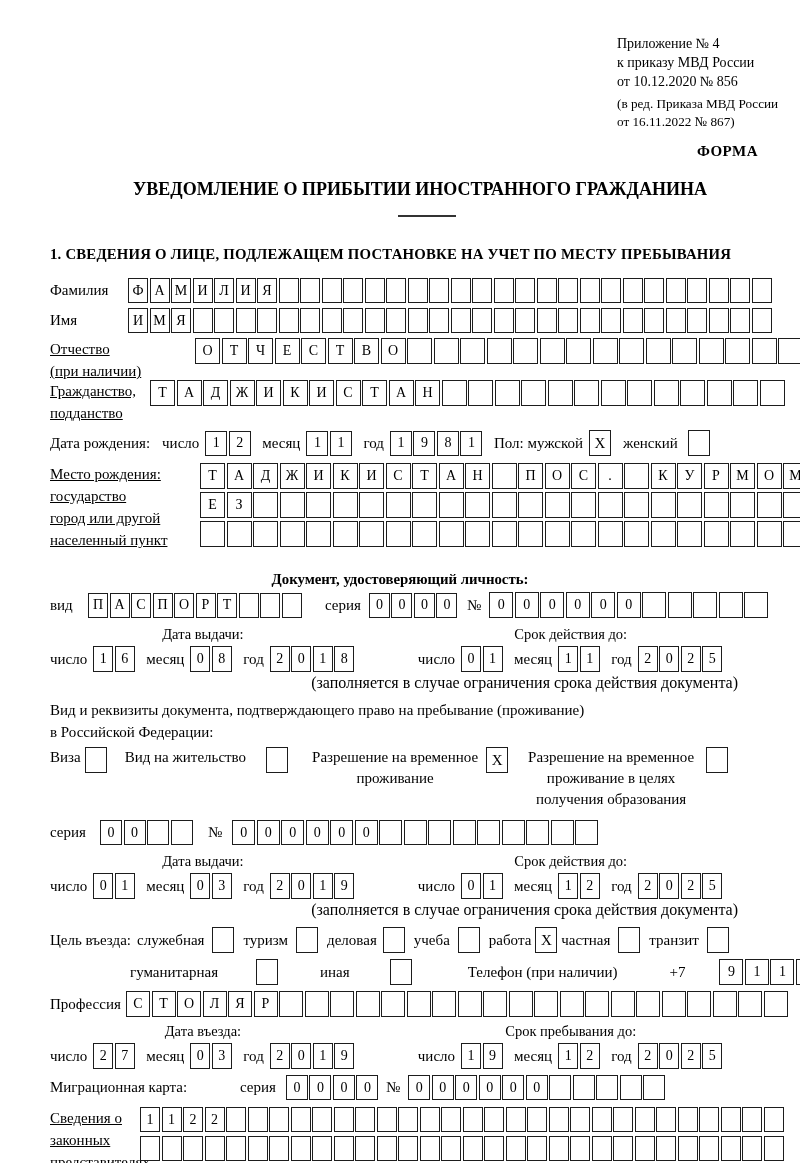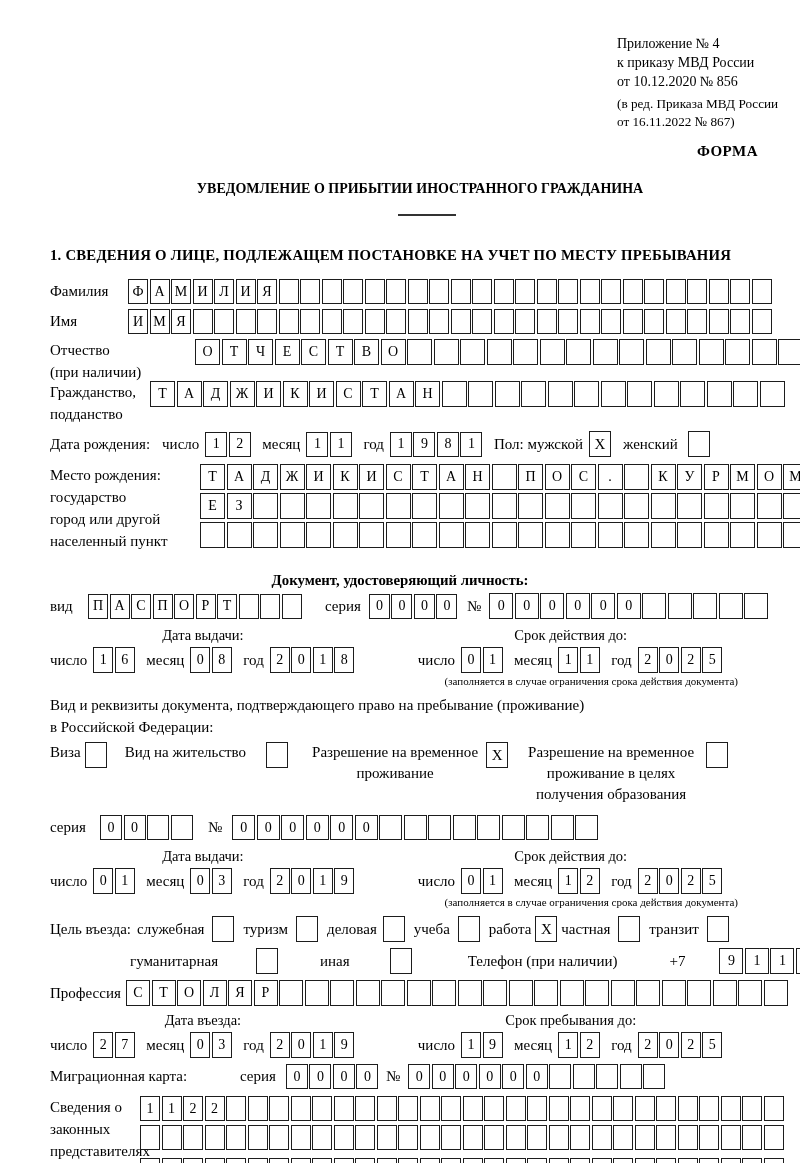--- a/index.html
+++ b/index.html
@@ -5,28 +5,28 @@
   html,body{margin:0;padding:0;background:#fff;}
   body{width:800px;height:1163px;font-family:"Liberation Serif",serif;color:#000;font-size:15px;overflow:hidden;}
   .page{box-sizing:border-box;width:800px;height:1163px;padding:34px 10px 0 50px;}
 
   
   .refblock{width:190px;margin-left:567px;line-height:19px;font-size:14px;}
   .refblock .small{font-size:13.2px;margin-top:4px;line-height:18px;}
   .forma{font-weight:bold;text-align:right;padding-right:32px;margin-top:12px;font-size:15px;letter-spacing:.5px;}
 
   
-  .title{text-align:center;font-weight:bold;font-size:14px;line-height:22px;margin-top:18px;}
+  .title{text-align:center;font-weight:bold;font-size:18px;line-height:22px;margin-top:18px;}
   .uline{display:inline-block;width:58px;border-bottom:2px solid #333;height:14px;margin-left:14px;}
   .sec{font-weight:bold;font-size:14.8px;margin-top:24px;letter-spacing:.2px;}
 
   
   .frow{display:flex;align-items:flex-start;margin-top:5px;}
   .lbl{flex:none;line-height:25px;}
-  .lblcol{flex:none;line-height:22px;}
+  .lblcol{flex:none;line-height:22px;text-decoration:underline;}
   .boxes{display:inline-flex;flex:none;}
   .cell{flex:none;display:inline-flex;align-items:center;justify-content:center;
         width:19px;height:25px;border:1.8px solid #1d1d1d;margin-right:1.5px;
         box-sizing:border-box;font-size:14px;background:#fff;}
   .bw20 .cell{width:20px}
   .bw21 .cell{width:21px}
   .bw22 .cell{width:22px}
   .bw23 .cell{width:23px}
   .bw24 .cell{width:24px;height:26px}
   .bw25 .cell{width:25px;height:26px}
@@ -34,21 +34,21 @@
       width:22px;height:26px;border:1.8px solid #1d1d1d;box-sizing:border-box;font-size:15px;}
 
   
   .drow{display:flex;margin-top:6px;}
   .dgrp{text-align:center;}
   .dhead{font-size:14.5px;line-height:20px;}
   .dline{display:flex;align-items:center;margin-top:2px;}
   .dlbl{flex:none;margin:0 6px 0 10px;}
   .dline .dlbl:first-child{margin-left:0;}
   .dgrp .boxes .cell{width:20px;height:26px;}
-  .fnote{font-size:11px;text-align:right;padding-right:52px;margin-top:2px;}
+  .fnote{font-size:16px;text-align:right;padding-right:52px;margin-top:2px;}
   .center{text-align:center;}
   .dochead{font-weight:bold;text-align:center;font-size:14.8px;margin-top:20px;padding-right:40px;}
 
   .optline{font-size:15px;line-height:21px;}
   .opt{display:flex;align-items:flex-start;}
   .opt .cb{margin-left:8px;}
 </style>
 </head>
 <body>
 

